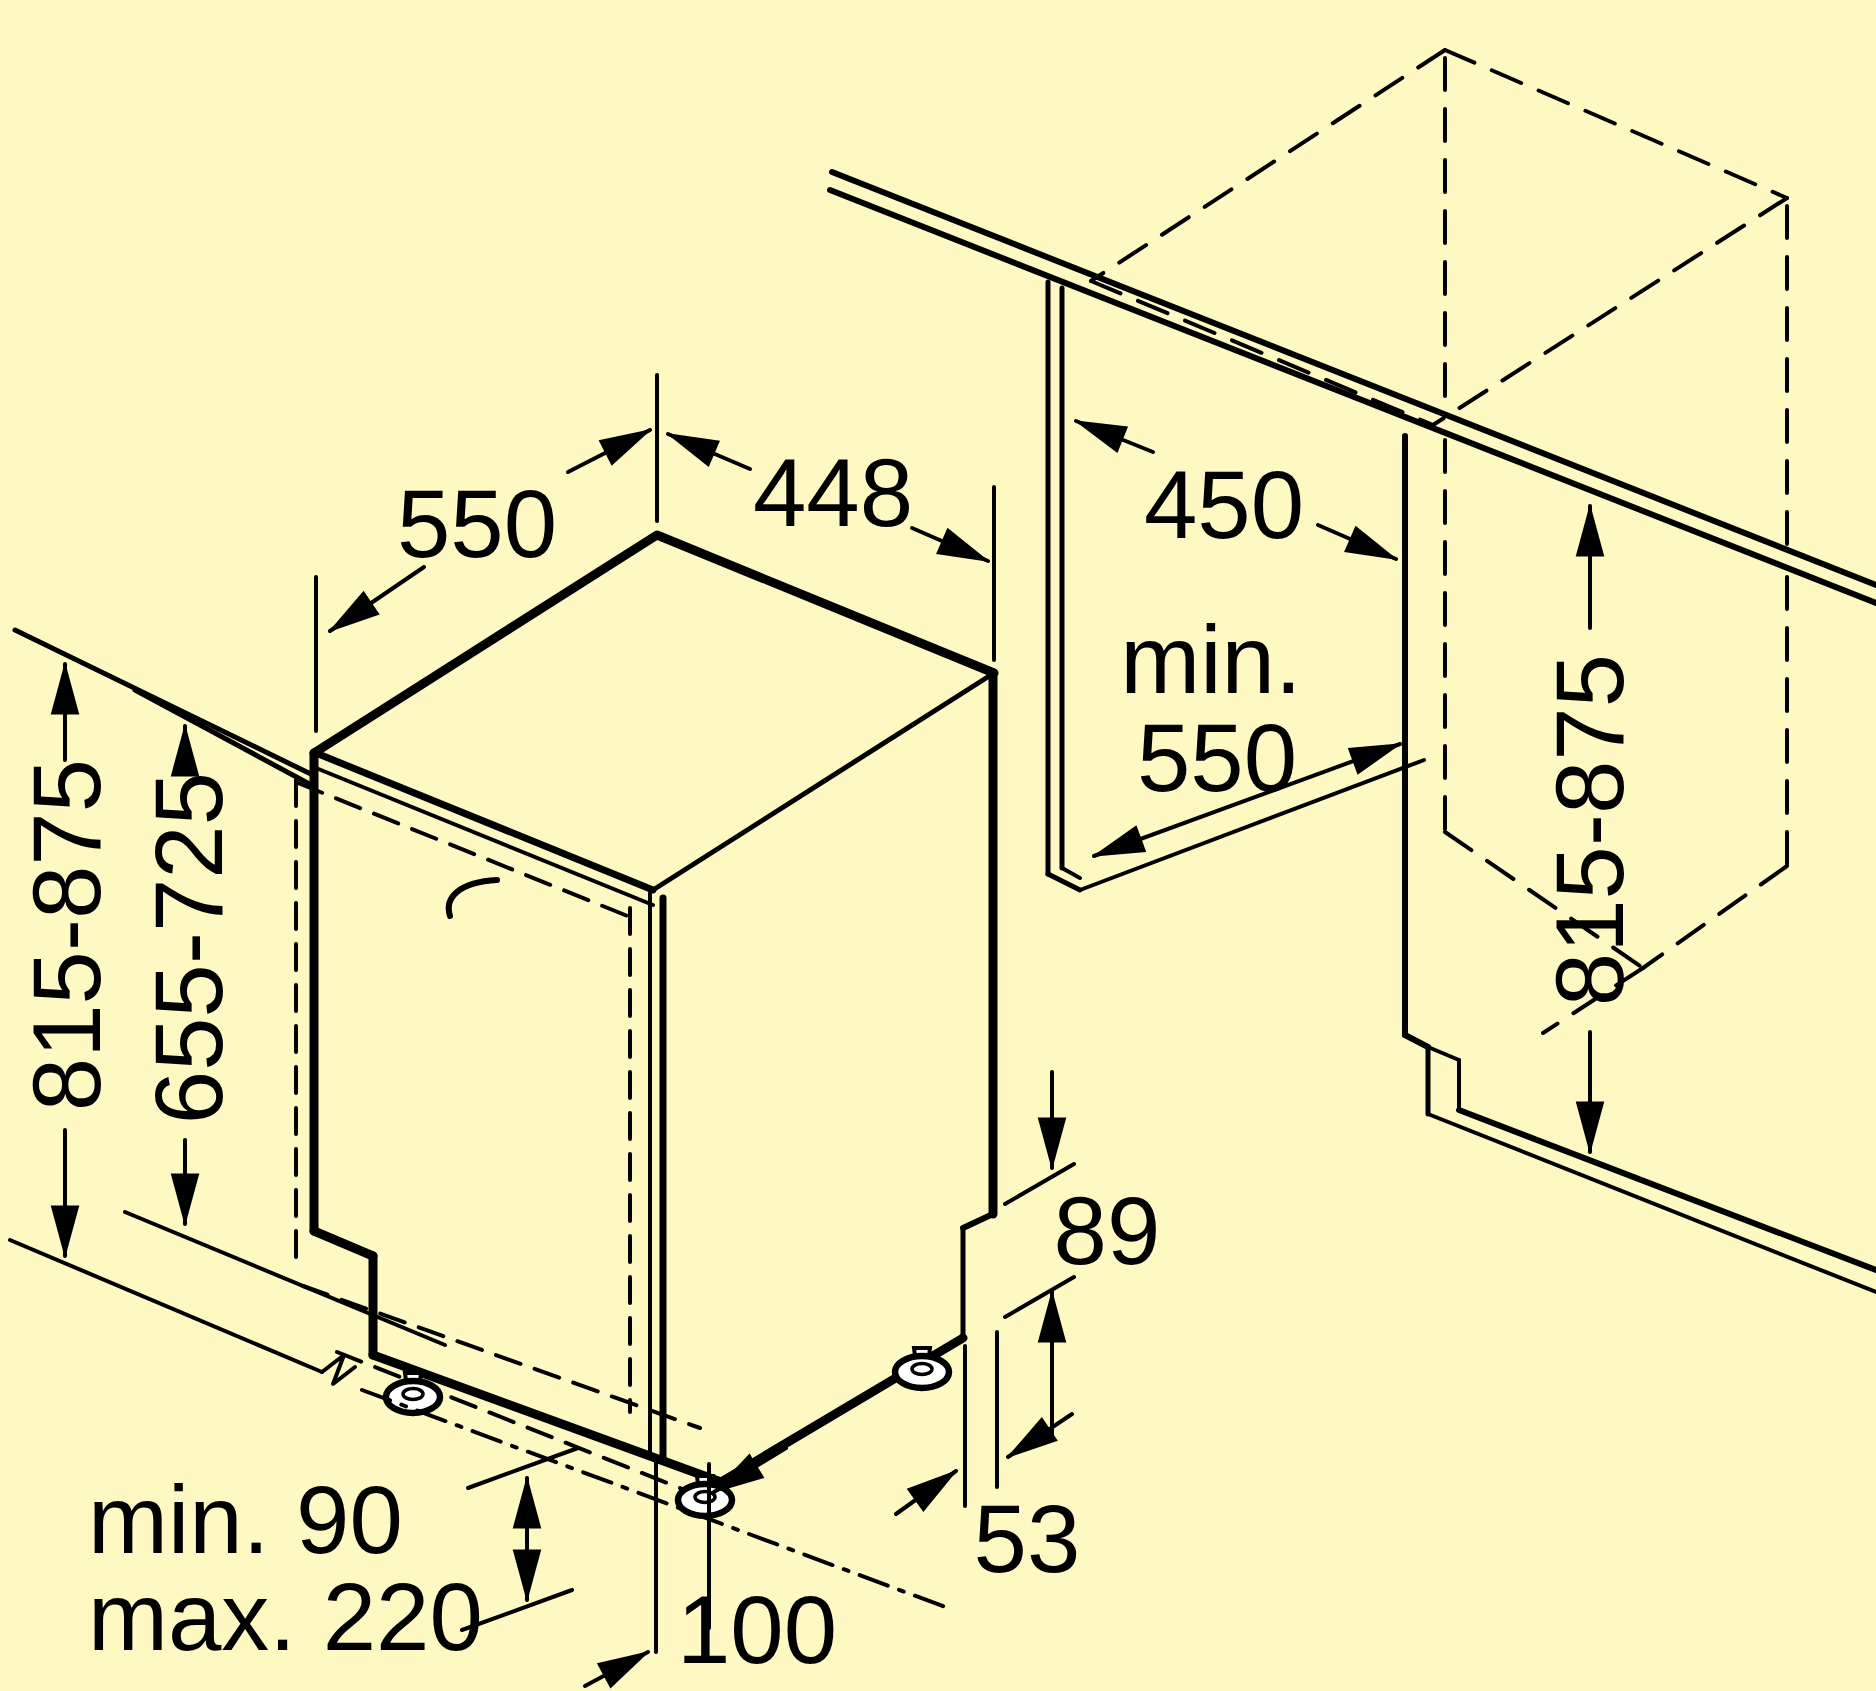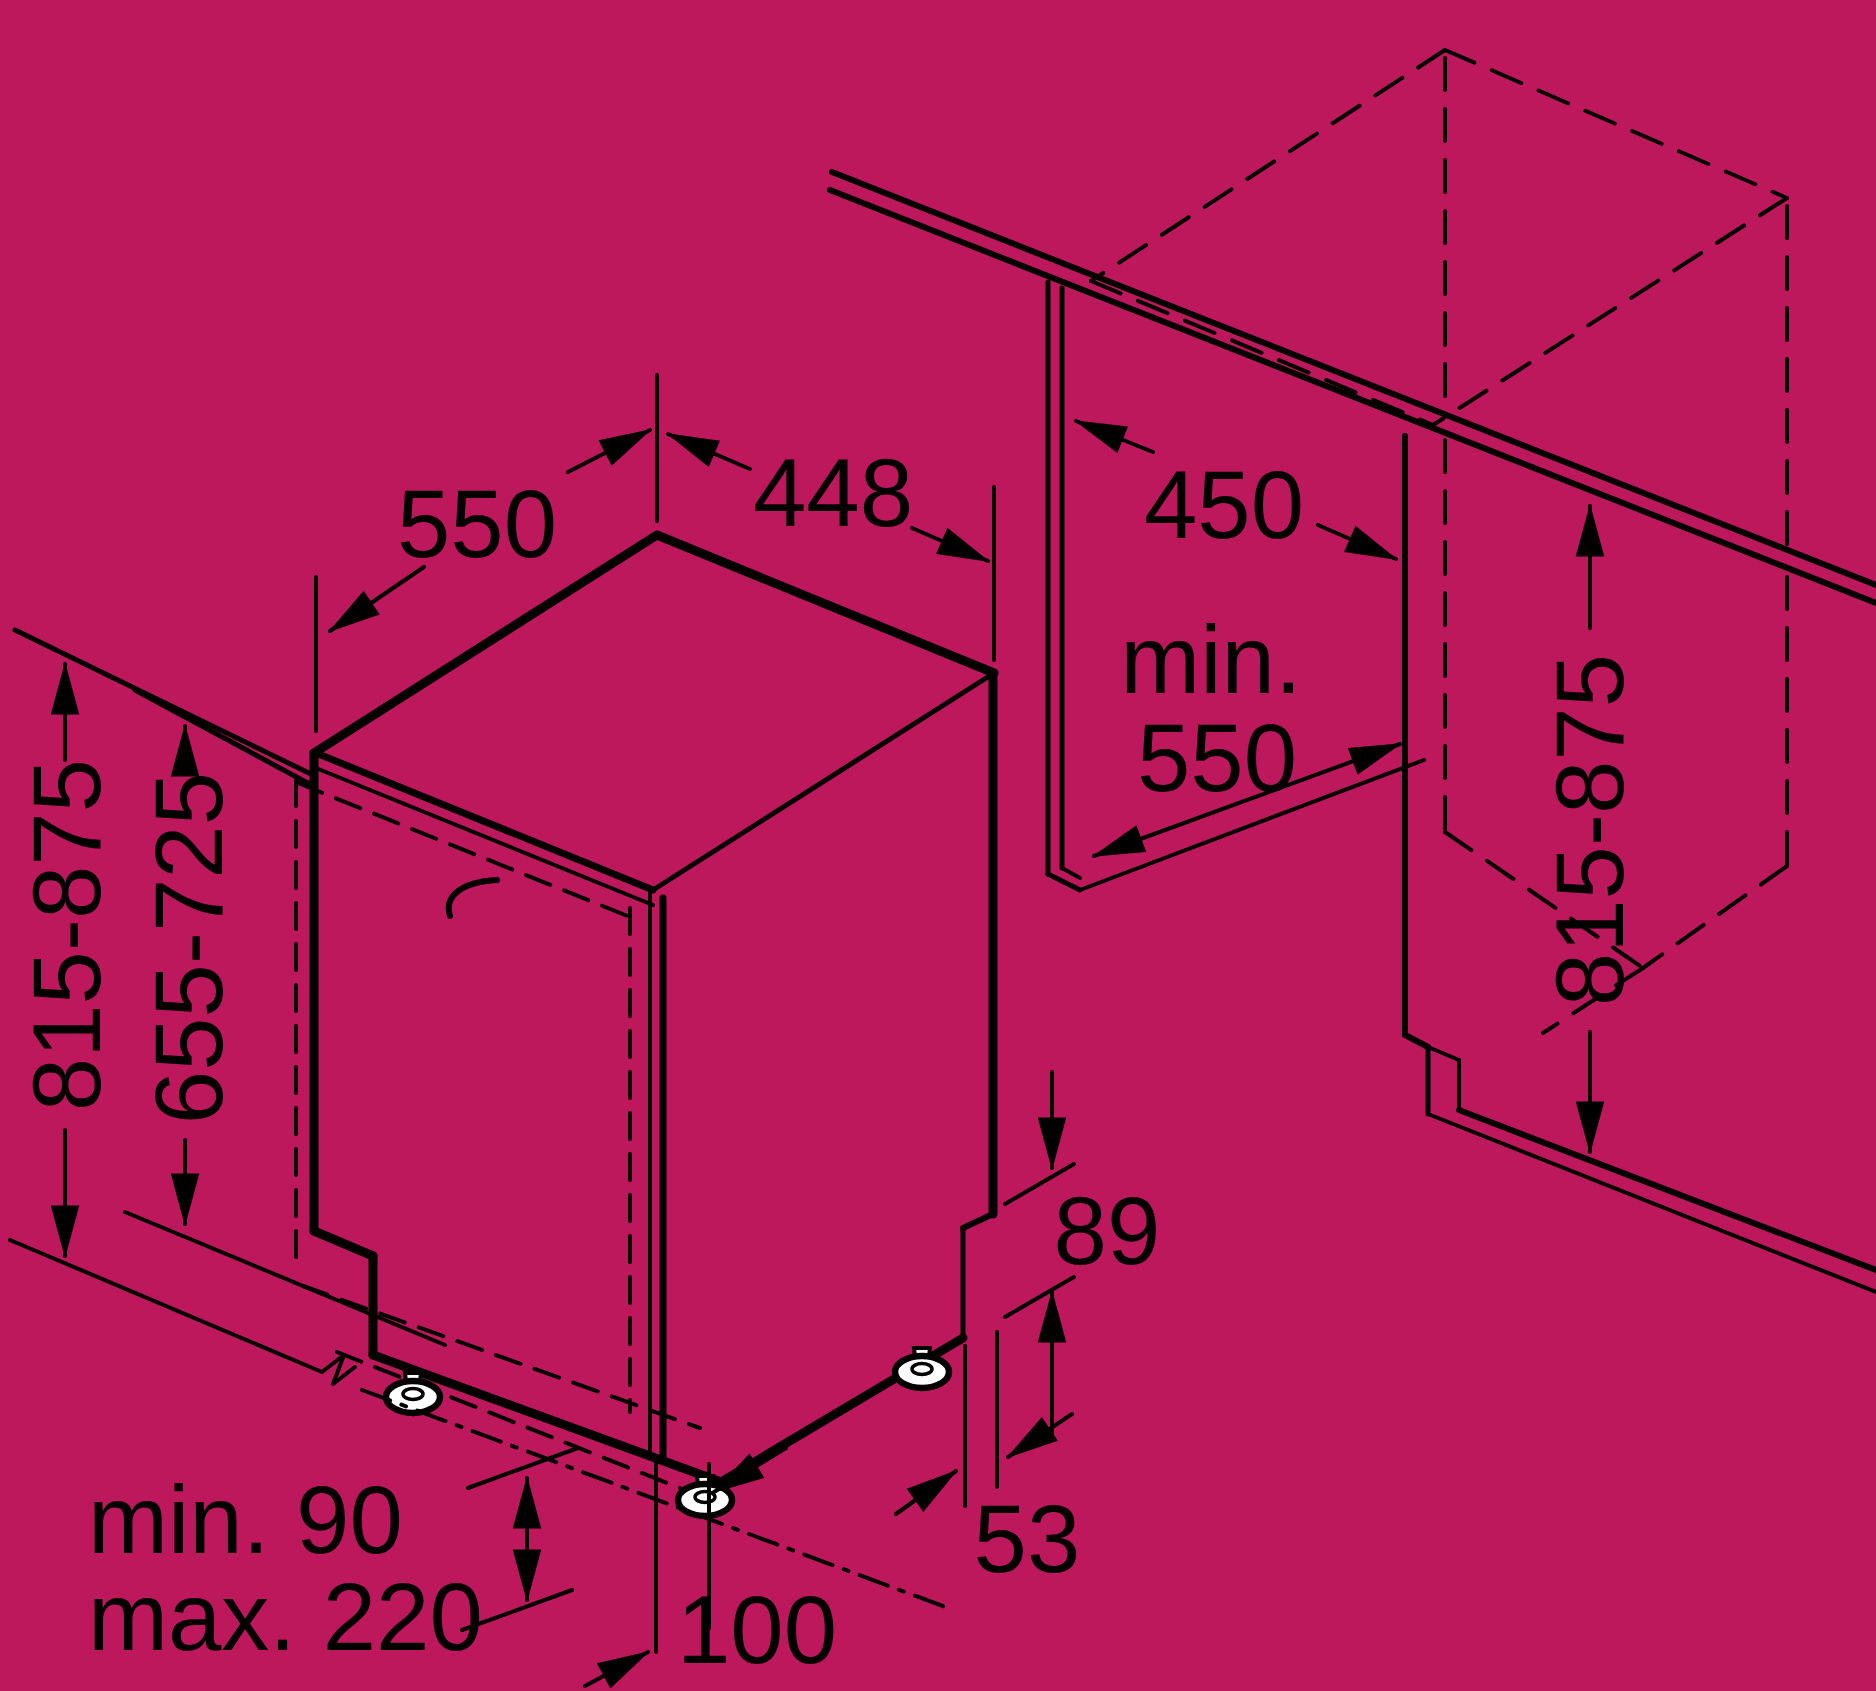--- a/index.html
+++ b/index.html
@@ -1,16 +1,16 @@
 <!DOCTYPE html>
 <html><head>
 <meta charset="utf-8">
 <style>
   html,body{margin:0;padding:0;background:#ffffff;}
-  .stage{position:relative;width:1876px;height:1691px;background:#be185d;overflow:hidden;}
+  .stage{position:relative;width:1876px;height:1691px;background:#fef9c3;overflow:hidden;}
   svg{display:block;}
   .s{stroke:#000;fill:none;stroke-linecap:round;stroke-linejoin:round;}
   .w9{stroke-width:9;}
   .w7{stroke-width:7;}
   .w6{stroke-width:6;}
   .w5{stroke-width:5;}
   .w4{stroke-width:4;}
   .da{stroke-dasharray:32 19;}
   .db{stroke-dasharray:26 15;}
   .dc{stroke-dasharray:30 12 5 12;}

